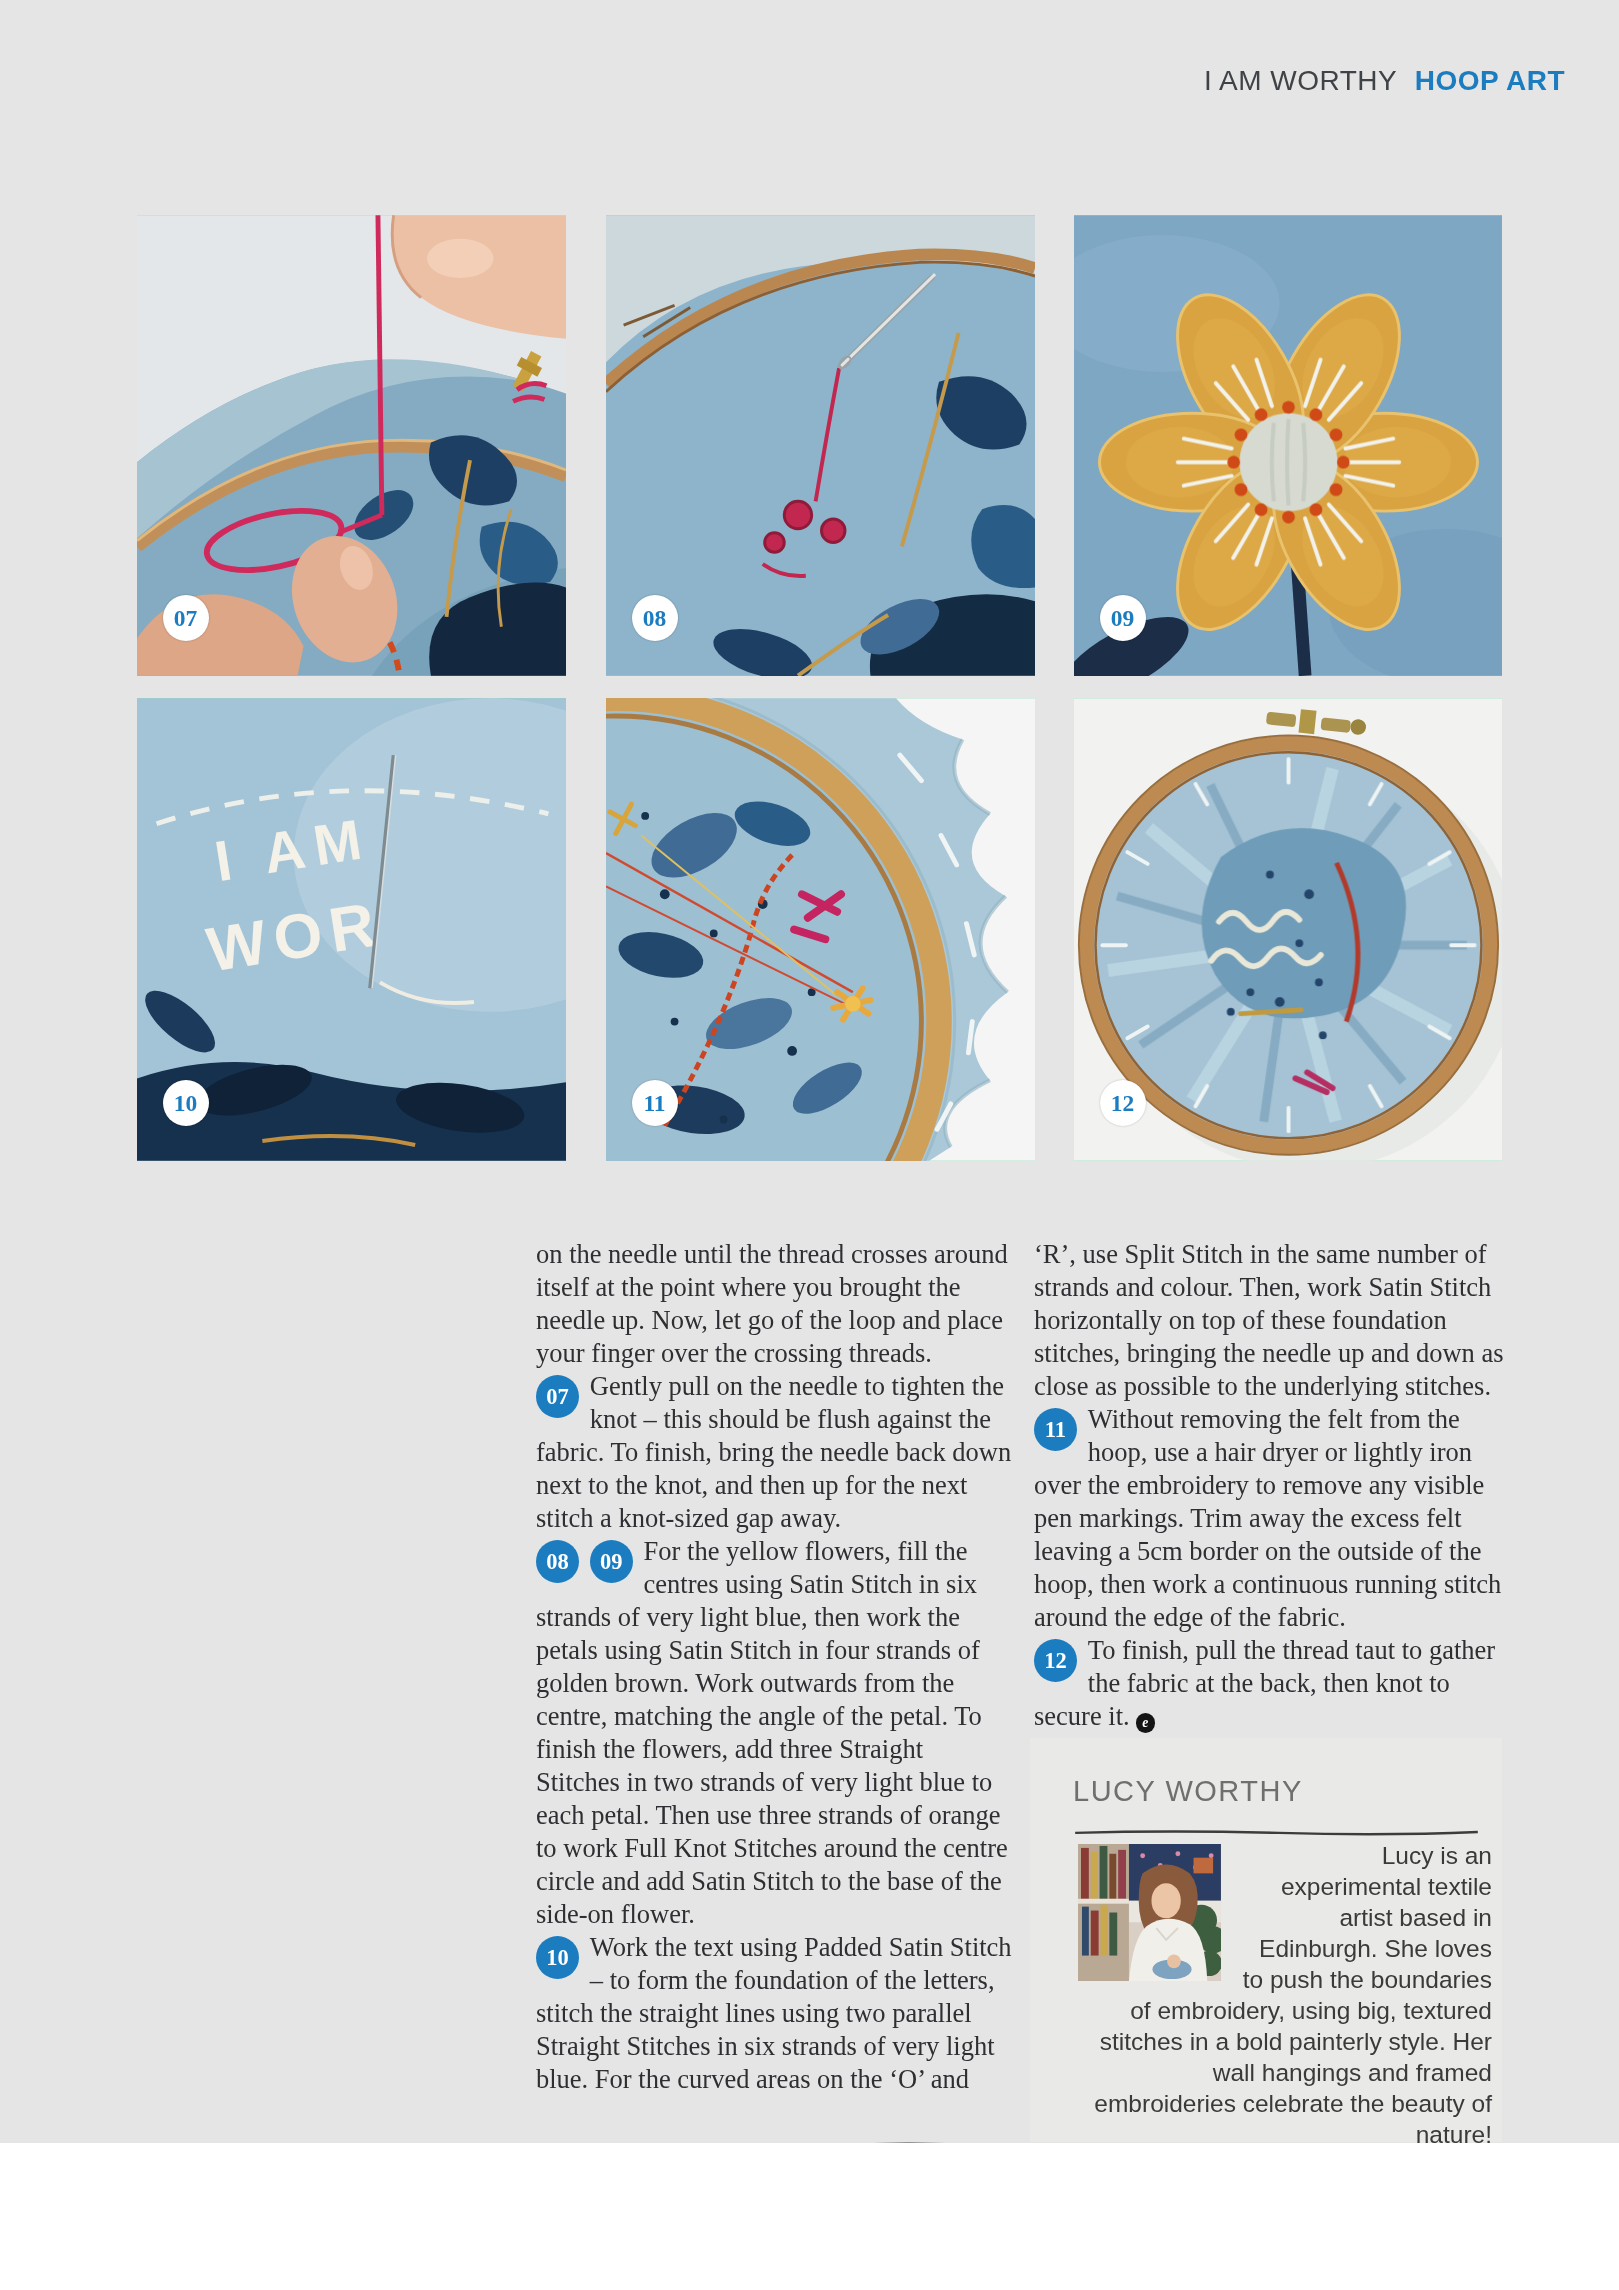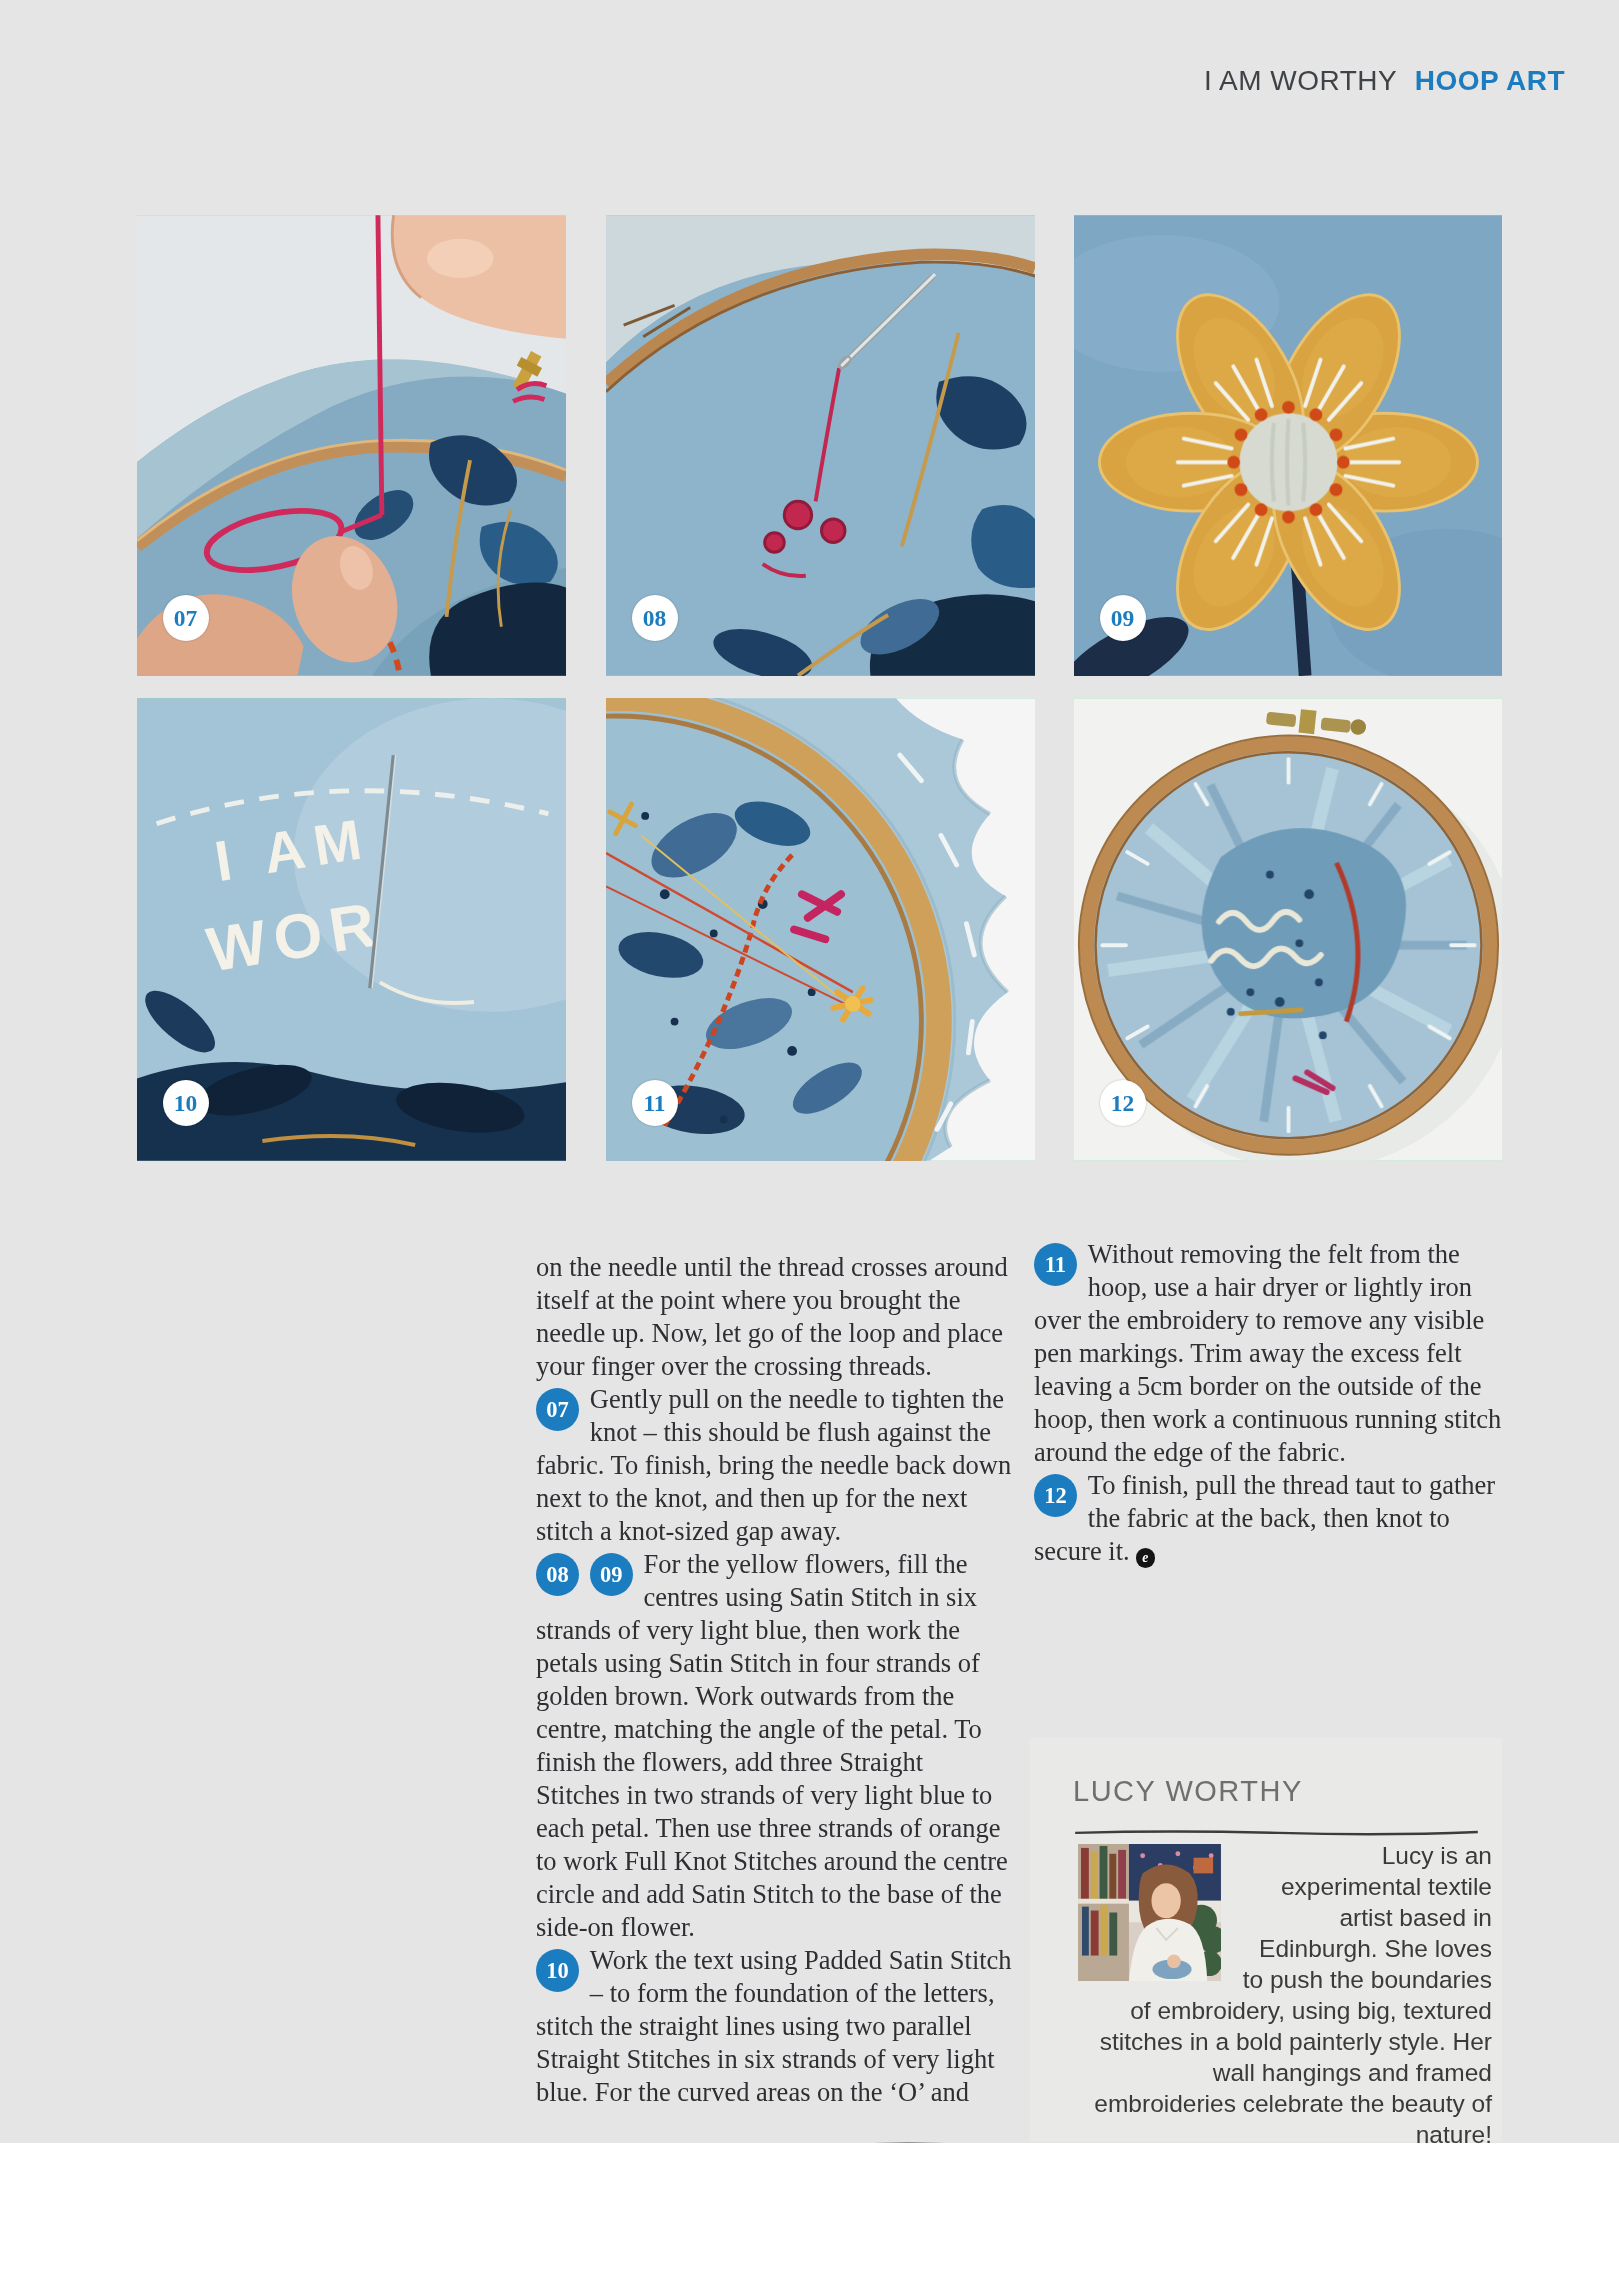--- a/index.html
+++ b/index.html
@@ -26,21 +26,21 @@
   .designer-badge{position:absolute;left:157px;top:1259px;width:286px;height:286px;border-radius:50%;
           background:#e09b2f;text-align:center;color:#4c4a3d;}
   .designer-badge .needle{position:absolute;left:27.4px;top:-13.7px;}
   .db-name{font-family:"Liberation Serif",serif;font-weight:700;color:#fff;font-size:36px;line-height:41px;letter-spacing:1px;}
   .db-name.first{margin-top:57px;}
   .db-rule{width:147px;height:2px;background:#f3d9a4;margin:8.8px auto 9.8px auto;}
   .db-line{font-size:26.5px;line-height:33px;color:#4f4d40;}
   .db-url{font-size:27.4px;line-height:34px;color:#ffffff;font-weight:700;}
   
   .col{position:absolute;font-family:"Liberation Serif",serif;font-size:26.5px;line-height:33px;color:#2e2f33;}
-  .col1{left:536px;top:1238px;width:477px;margin-top:13px;}
+  .col1{left:536px;top:1238px;width:477px;}
   .col2{left:1034px;top:1238px;width:471px;}
   .col p{margin:0;}
   .stepnum{float:left;width:43px;height:43px;border-radius:50%;background:#1b7cc0;color:#fff;
            font:700 22.5px/43px "Liberation Serif",serif;text-align:center;margin:4.9px 10.8px 10.8px 0;}
   .endmark{display:inline-block;width:19.6px;height:19.6px;border-radius:50%;background:#151515;
            color:#fff;font:italic 700 13.7px/19.6px "Liberation Serif",serif;text-align:center;
            vertical-align:-2px;margin-left:5.9px;}
   .col-rule{position:absolute;left:536px;top:2137px;}
   
   .bio{position:absolute;left:1030px;top:1738px;width:472px;height:404px;background:#e9e9e7;}
@@ -381,20 +381,21 @@
     </p>
     <p class="step">
       <span class="stepnum">09</span><span>For the yellow flowers, fill the centres using Satin Stitch in six strands of very light blue, then work the petals using Satin Stitch in four strands of golden brown. Work outwards from the centre, matching the angle of the petal. To finish the flowers, add three Straight Stitches in two strands of very light blue to each petal. Then use three strands of orange to work Full Knot Stitches around the centre circle and add Satin Stitch to the base of the side-on flower.</span>
     </p>
     <p class="step">
       <span class="stepnum">10</span><span>Work the text using Padded Satin Stitch – to form the foundation of the letters, stitch the straight lines using two parallel Straight Stitches in six strands of very light blue. For the curved areas on the ‘O’ and</span>
     </p>
   </div>
 
   <div class="col col2">
+    <p>‘R’, use Split Stitch in the same number of strands and colour. Then, work Satin Stitch horizontally on top of these foundation stitches, bringing the needle up and down as close as possible to the underlying stitches.</p>
     <p class="step">
       <span class="stepnum">11</span><span>Without removing the felt from the hoop, use a hair dryer or lightly iron over the embroidery to remove any visible pen markings. Trim away the excess felt leaving a 5cm border on the outside of the hoop, then work a continuous running stitch around the edge of the fabric.</span>
     </p>
     <p class="step">
       <span class="stepnum">12</span><span>To finish, pull the thread taut to gather the fabric at the back, then knot to secure it.</span><span class="endmark">e</span>
     </p>
   </div>
 
   <div class="col-rule">
     <svg width="477" height="9.8" viewBox="0 0 487 10">

